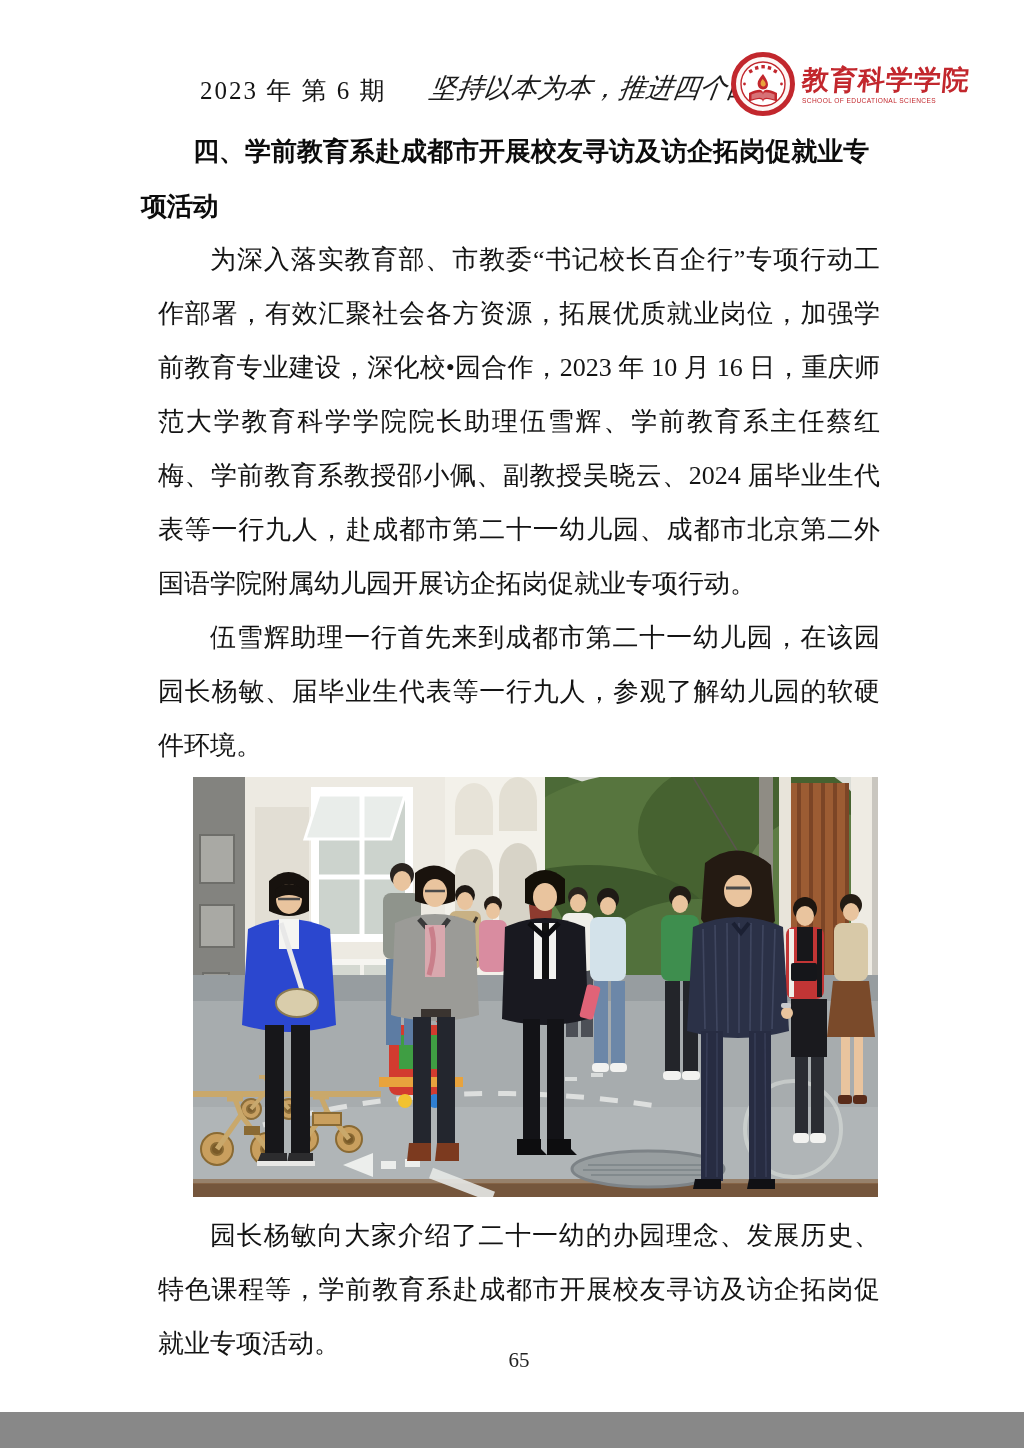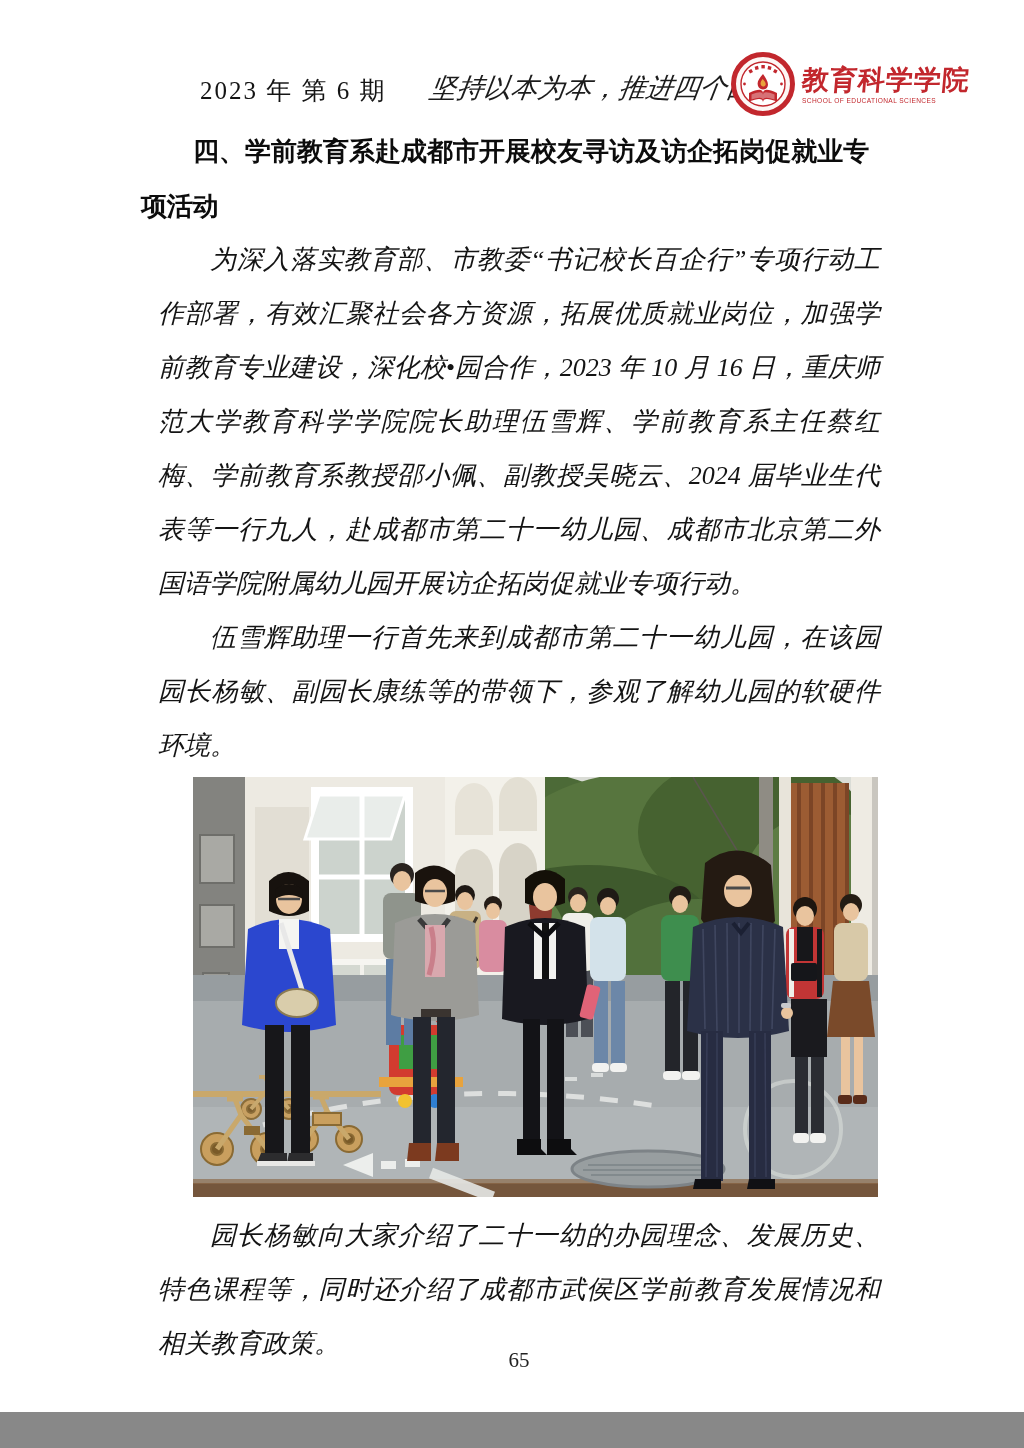--- a/index.html
+++ b/index.html
@@ -51,21 +51,20 @@
     color:#0c0c0c;
   }
   .article-body{
     position:absolute;top:233px;left:158px;width:722px;
   }
   .article-body p{
     margin:0;
     font-size:26px;line-height:54px;
     text-indent:2em;text-align:justify;text-justify:inter-ideograph;
     color:#141414;
-    font-style:italic;
   }
   .photo-wrap{
     margin:4px 0 12px 35px;
     width:685px;height:420px;
     line-height:0;
   }
   .photo-wrap svg{display:block;}
   
   .page-number{
     position:absolute;top:1348px;left:158px;width:722px;
@@ -106,21 +105,21 @@
     <div class="logo-text">
       <div class="logo-cn">教育科学学院</div>
       <div class="logo-en">SCHOOL OF EDUCATIONAL SCIENCES</div>
     </div>
   </div>
 
   <div class="article-title">四、学前教育系赴成都市开展校友寻访及访企拓岗促就业专项活动</div>
 
   <div class="article-body">
     <p>为深入落实教育部、市教委“书记校长百企行”专项行动工作部署，有效汇聚社会各方资源，拓展优质就业岗位，加强学前教育专业建设，深化校•园合作，2023 年 10 月 16 日，重庆师范大学教育科学学院院长助理伍雪辉、学前教育系主任蔡红梅、学前教育系教授邵小佩、副教授吴晓云、2024 届毕业生代表等一行九人，赴成都市第二十一幼儿园、成都市北京第二外国语学院附属幼儿园开展访企拓岗促就业专项行动。</p>
-    <p>伍雪辉助理一行首先来到成都市第二十一幼儿园，在该园园长杨敏、副园长康练等的带领下，参观了解幼儿园的软硬件环境。</p>
+    <p>伍雪辉助理一行首先来到成都市第二十一幼儿园，在该园园长杨敏、届毕业生代表等一行九人，参观了解幼儿园的软硬件环境。</p>
 
     <div class="photo-wrap">
       <svg viewBox="0 0 685 420" width="685" height="420">
 
         <rect width="685" height="420" fill="#dadcd6"></rect>
 
         <g>
           <ellipse cx="320" cy="75" rx="135" ry="82" fill="#4c6a37"></ellipse>
           <ellipse cx="455" cy="95" rx="155" ry="100" fill="#57753e"></ellipse>
           <ellipse cx="560" cy="55" rx="115" ry="78" fill="#466230"></ellipse>
@@ -390,18 +389,18 @@
             </g>
             <path d="M502 402 h26 v10 h-28 z" fill="#101014"></path>
             <path d="M556 402 h26 v10 h-28 z" fill="#101014"></path>
             <circle cx="594" cy="236" r="6" fill="#e9c49e"></circle>
             <rect x="588" y="226" width="10" height="5" rx="2" fill="#c8c9cc"></rect>
           </g>
         </g>
       </svg>
     </div>
 
-    <p>园长杨敏向大家介绍了二十一幼的办园理念、发展历史、特色课程等，同时还介绍了成都市武侯区学前教育发展情况和相关教育政策。</p>
+    <p>园长杨敏向大家介绍了二十一幼的办园理念、发展历史、特色课程等，学前教育系赴成都市开展校友寻访及访企拓岗促就业专项活动。</p>
   </div>
 
   <div class="page-number">65</div>
 
 </div>
 
 </body></html>

